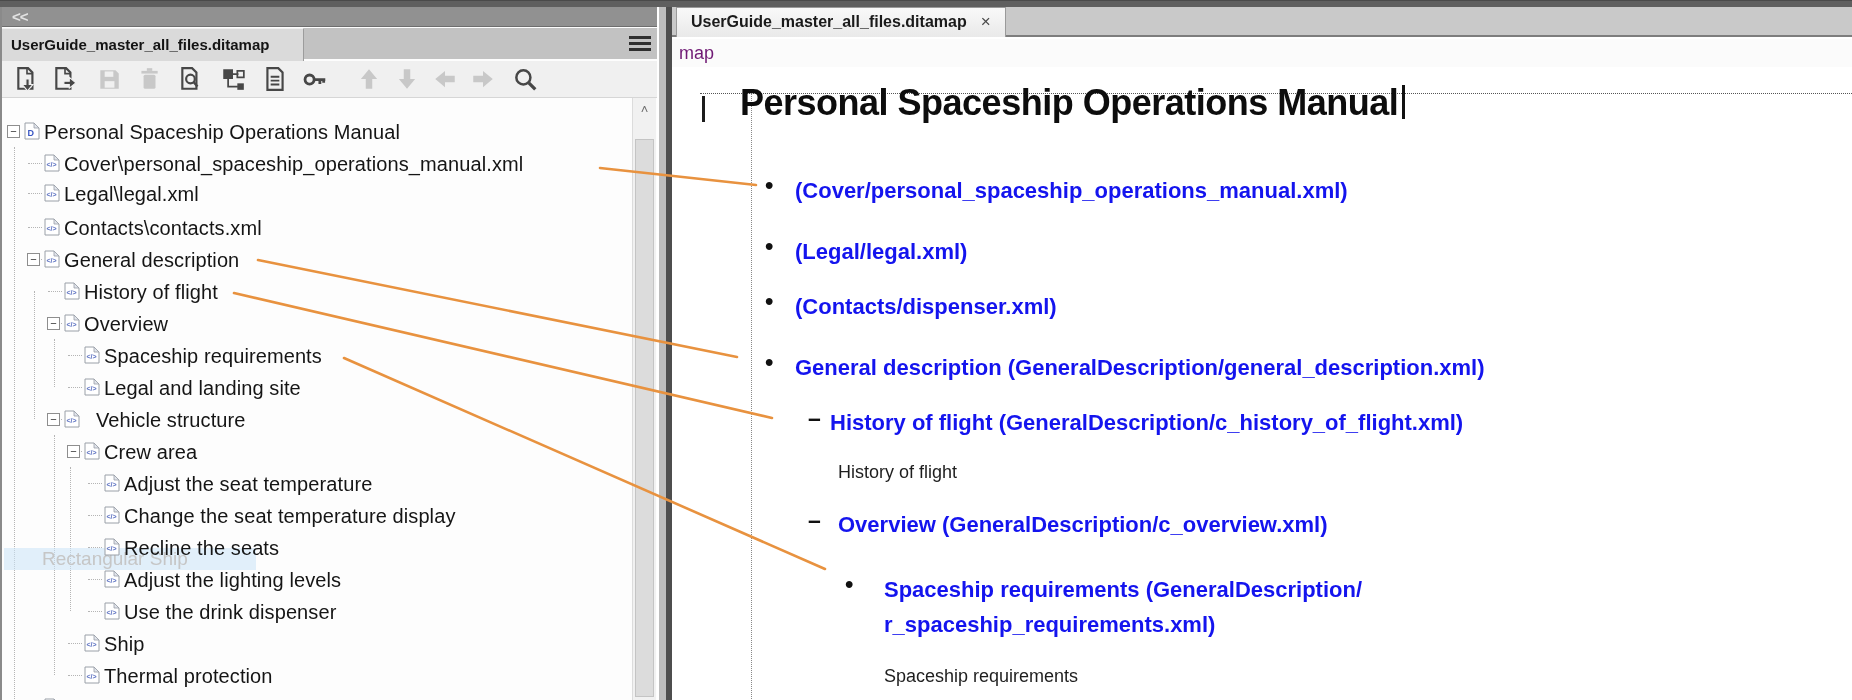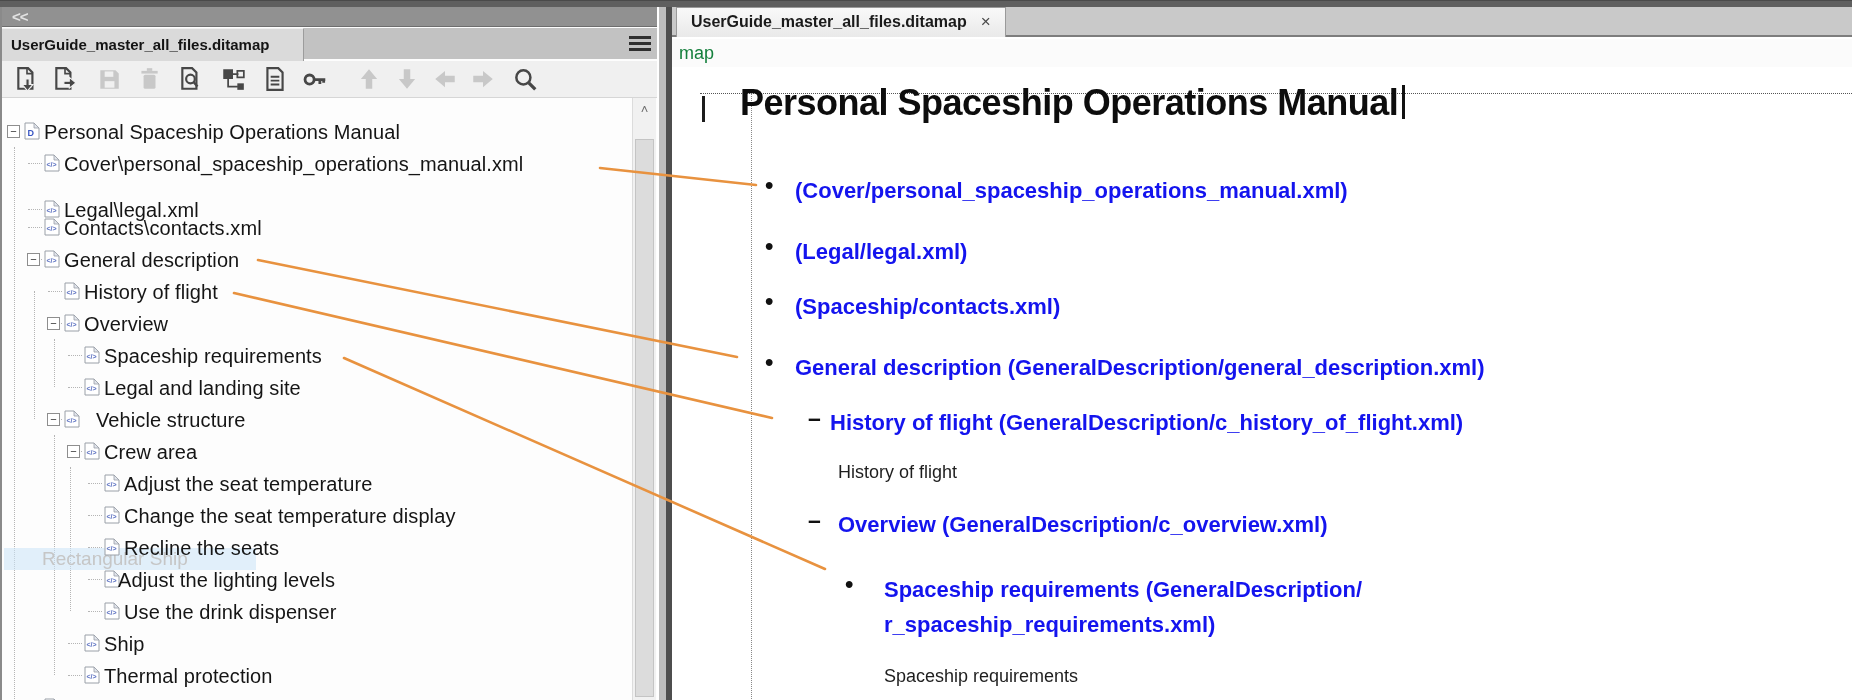--- a/index.html
+++ b/index.html
@@ -55,21 +55,21 @@
   
   .right-panel { position:absolute; left:672px; top:0; width:1180px; height:700px; background:#fff; }
   .editor-tabs { position:absolute; left:0; top:0; width:100%; height:36px; background:#c9c9c9;
                  border-bottom:2px solid #7d7d7d; }
   .editor-tab { position:absolute; left:4px; top:6px; height:30px; background:#f2f2f2;
                 background:linear-gradient(#f9f9f9,#e9e9e9);
                 border:1px solid #9a9a9a; border-bottom:none; padding:0 14px; cursor:pointer; }
   .editor-tab .tab-label { font-size:16px; font-weight:bold; color:#1a1a1a; line-height:28px; }
   .editor-tab .tab-close { font-size:17px; color:#4a4a4a; margin-left:14px; line-height:28px; cursor:pointer; }
   .breadcrumb { position:absolute; left:0; top:38px; width:100%; height:28px; background:#fbfbfb; }
-  .breadcrumb span { font-size:18px; color:#15803d; margin-left:7px; line-height:28px; cursor:default; }
+  .breadcrumb span { font-size:18px; color:#701a75; margin-left:7px; line-height:28px; cursor:default; }
 
   .map-content { position:absolute; left:0; top:66px; width:100%; height:634px; background:#fff; overflow:hidden; }
   .dotted-top { position:absolute; left:28px; top:26px; width:1152px; border-top:1px dotted #555; }
   .dotted-left { position:absolute; left:79px; top:26px; height:608px; border-left:1px dotted #888; }
   .corner-caret { position:absolute; left:30px; top:29px; width:3px; height:26px; background:#1c1c1c; }
   .map-title { position:absolute; left:68px; top:15px; font-size:36px; font-weight:bold; color:#0d0d0d;
                letter-spacing:-0.5px; white-space:nowrap; }
   .map-title .caret { display:inline-block; width:3px; height:34px; background:#111; margin-left:4px;
                       vertical-align:-4px; }
   .map-item { position:absolute; white-space:nowrap; }
@@ -179,21 +179,21 @@
         <div class="tree-row" style="top: 50px;">
           <span class="stub" style="left:26px"></span>
           <span class="node-icon" style="left:42px">
         <svg width="16" height="18" viewBox="0 0 16 18">
               <path d="M1 1h9l5 5v11H1z" fill="#fff" stroke="#9aa0a8"></path>
         <path d="M10 1l5 5h-5z" fill="#e1e5ec" stroke="#9aa0a8" stroke-width="0.8"></path>
               <text x="2.5" y="12.5" font-size="7" font-weight="bold" fill="#5a6fc0">&lt;/&gt;</text>
             </svg></span>
           <span class="node-label" style="left:62px">Cover\personal_spaceship_operations_manual.xml</span>
         </div>
-        <div class="tree-row" style="top: 96px; padding-left: 48px;">
+        <div class="tree-row" style="top: 80px; padding-left: 48px;">
           <span class="stub" style="left:26px"></span>
           <span class="node-icon" style="left:42px">
         <svg width="16" height="18" viewBox="0 0 16 18">
               <path d="M1 1h9l5 5v11H1z" fill="#fff" stroke="#9aa0a8"></path>
         <path d="M10 1l5 5h-5z" fill="#e1e5ec" stroke="#9aa0a8" stroke-width="0.8"></path>
               <text x="2.5" y="12.5" font-size="7" font-weight="bold" fill="#5a6fc0">&lt;/&gt;</text>
             </svg></span>
           <span class="node-label" style="left:62px">Legal\legal.xml</span>
         </div>
         <div class="tree-row" style="top: 114px;">
@@ -311,21 +311,21 @@
           <span class="node-label" style="left:122px">Recline the seats</span>
         </div>
         <div class="tree-row" style="top: 466px;">
           <span class="stub" style="left:86px"></span>
           <span class="node-icon" style="left:102px">
         <svg width="16" height="18" viewBox="0 0 16 18">
               <path d="M1 1h9l5 5v11H1z" fill="#fff" stroke="#9aa0a8"></path>
         <path d="M10 1l5 5h-5z" fill="#e1e5ec" stroke="#9aa0a8" stroke-width="0.8"></path>
               <text x="2.5" y="12.5" font-size="7" font-weight="bold" fill="#5a6fc0">&lt;/&gt;</text>
             </svg></span>
-          <span class="node-label" style="left:116px">Adjust the lighting levels</span>
+          <span class="node-label" style="left:122px">Adjust the lighting levels</span>
         </div>
         <div class="tree-row" style="top: 498px;">
           <span class="stub" style="left:86px"></span>
           <span class="node-icon" style="left:102px">
         <svg width="16" height="18" viewBox="0 0 16 18">
               <path d="M1 1h9l5 5v11H1z" fill="#fff" stroke="#9aa0a8"></path>
         <path d="M10 1l5 5h-5z" fill="#e1e5ec" stroke="#9aa0a8" stroke-width="0.8"></path>
               <text x="2.5" y="12.5" font-size="7" font-weight="bold" fill="#5a6fc0">&lt;/&gt;</text>
             </svg></span>
           <span class="node-label" style="left:122px">Use the drink dispenser</span>
@@ -392,21 +392,21 @@
           </div>
           <div class="map-item" style="top: 167px; left: 0px;">
             <span class="marker bullet" style="left:93px">•</span>
             <span class="link" style="position:absolute; left:123px">
               <span class="ln" style="display:block">(Legal/legal.xml)</span>
             </span>
           </div>
           <div class="map-item" style="top: 222px; left: 0px;">
             <span class="marker bullet" style="left:93px">•</span>
             <span class="link" style="position:absolute; left:123px">
-              <span class="ln" style="display:block">(Spaceship/contacts.xml)</span>
+              <span class="ln" style="display:block">(Contacts/dispenser.xml)</span>
             </span>
           </div>
           <div class="map-item" style="top: 283px; left: 0px;">
             <span class="marker bullet" style="left:93px">•</span>
             <span class="link" style="position:absolute; left:123px">
               <span class="ln" style="display:block">General description (GeneralDescription/general_description.xml)</span>
             </span>
           </div>
           <div class="map-item" style="top: 338px; left: 0px;">
             <span class="marker dash" style="left:136px">–</span>

